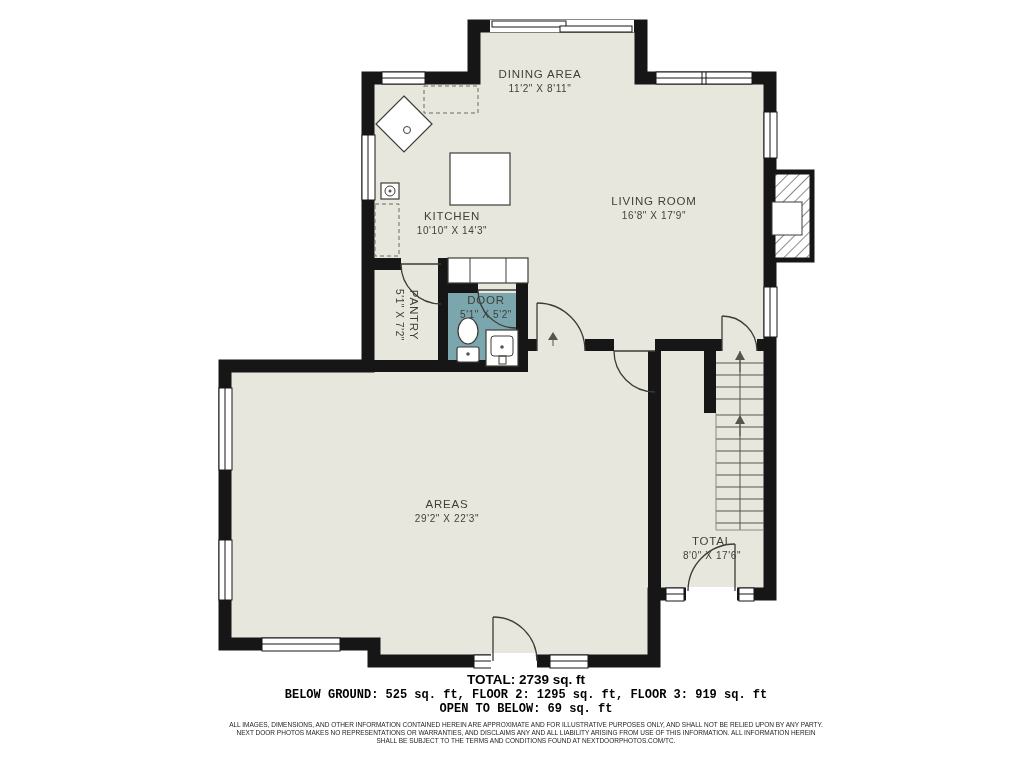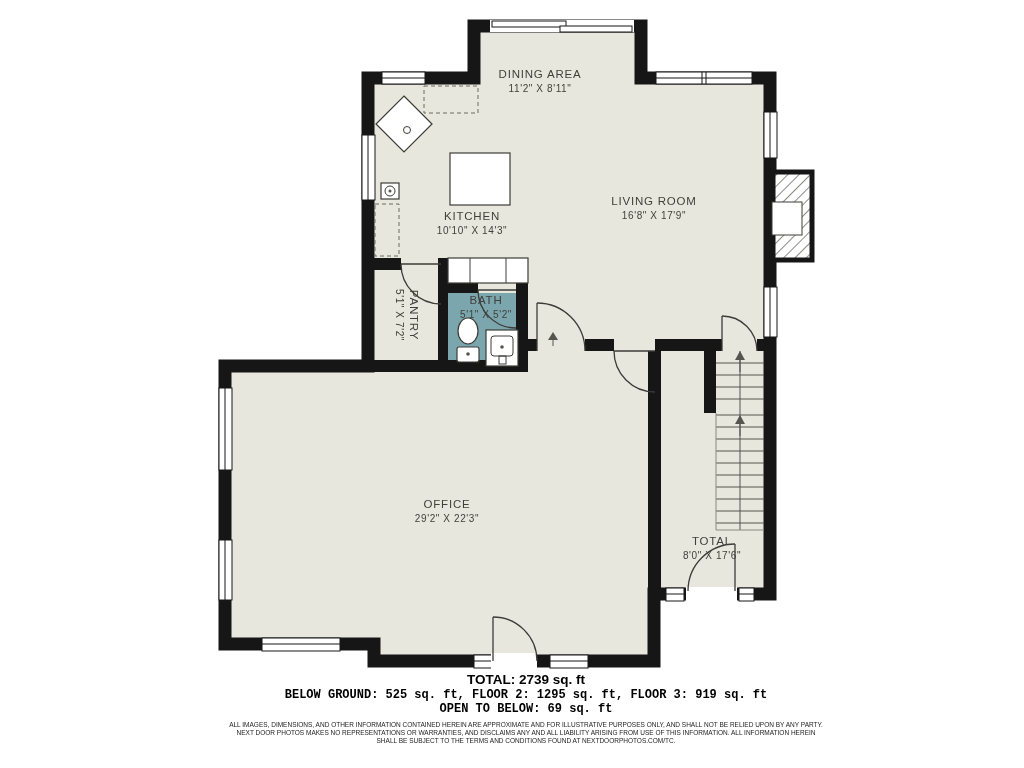--- a/index.html
+++ b/index.html
@@ -231,34 +231,34 @@
   </svg>
 
   <div class="room-label" style="left:540px;top:81px">
     <div class="room-name">DINING AREA</div>
     <div class="room-dims">11'2" X 8'11"</div>
   </div>
   <div class="room-label" style="left:654px;top:208px">
     <div class="room-name">LIVING ROOM</div>
     <div class="room-dims">16'8" X 17'9"</div>
   </div>
-  <div class="room-label" style="left:472px;top:223px">
+  <div class="room-label" style="left:452px;top:223px">
     <div class="room-name">KITCHEN</div>
     <div class="room-dims">10'10" X 14'3"</div>
   </div>
   <div class="room-label rot" style="left:407px;top:315px">
     <div class="room-name">PANTRY</div>
     <div class="room-dims">5'1" X 7'2"</div>
   </div>
   <div class="room-label" style="left:486px;top:307px">
-    <div class="room-name">BATH</div>
+    <div class="room-name">DOOR</div>
     <div class="room-dims">5'1" X 5'2"</div>
   </div>
   <div class="room-label" style="left:447px;top:511px">
-    <div class="room-name">OFFICE</div>
+    <div class="room-name">AREAS</div>
     <div class="room-dims">29'2" X 22'3"</div>
   </div>
   <div class="room-label" style="left:712px;top:548px">
     <div class="room-name">TOTAL</div>
     <div class="room-dims">8'0" X 17'6"</div>
   </div>
 
   <div class="footer">
     <div class="f-total">TOTAL: 2739 sq. ft</div>
     <div class="f-line">BELOW GROUND: 525 sq. ft, FLOOR 2: 1295 sq. ft, FLOOR 3: 919 sq. ft</div>

